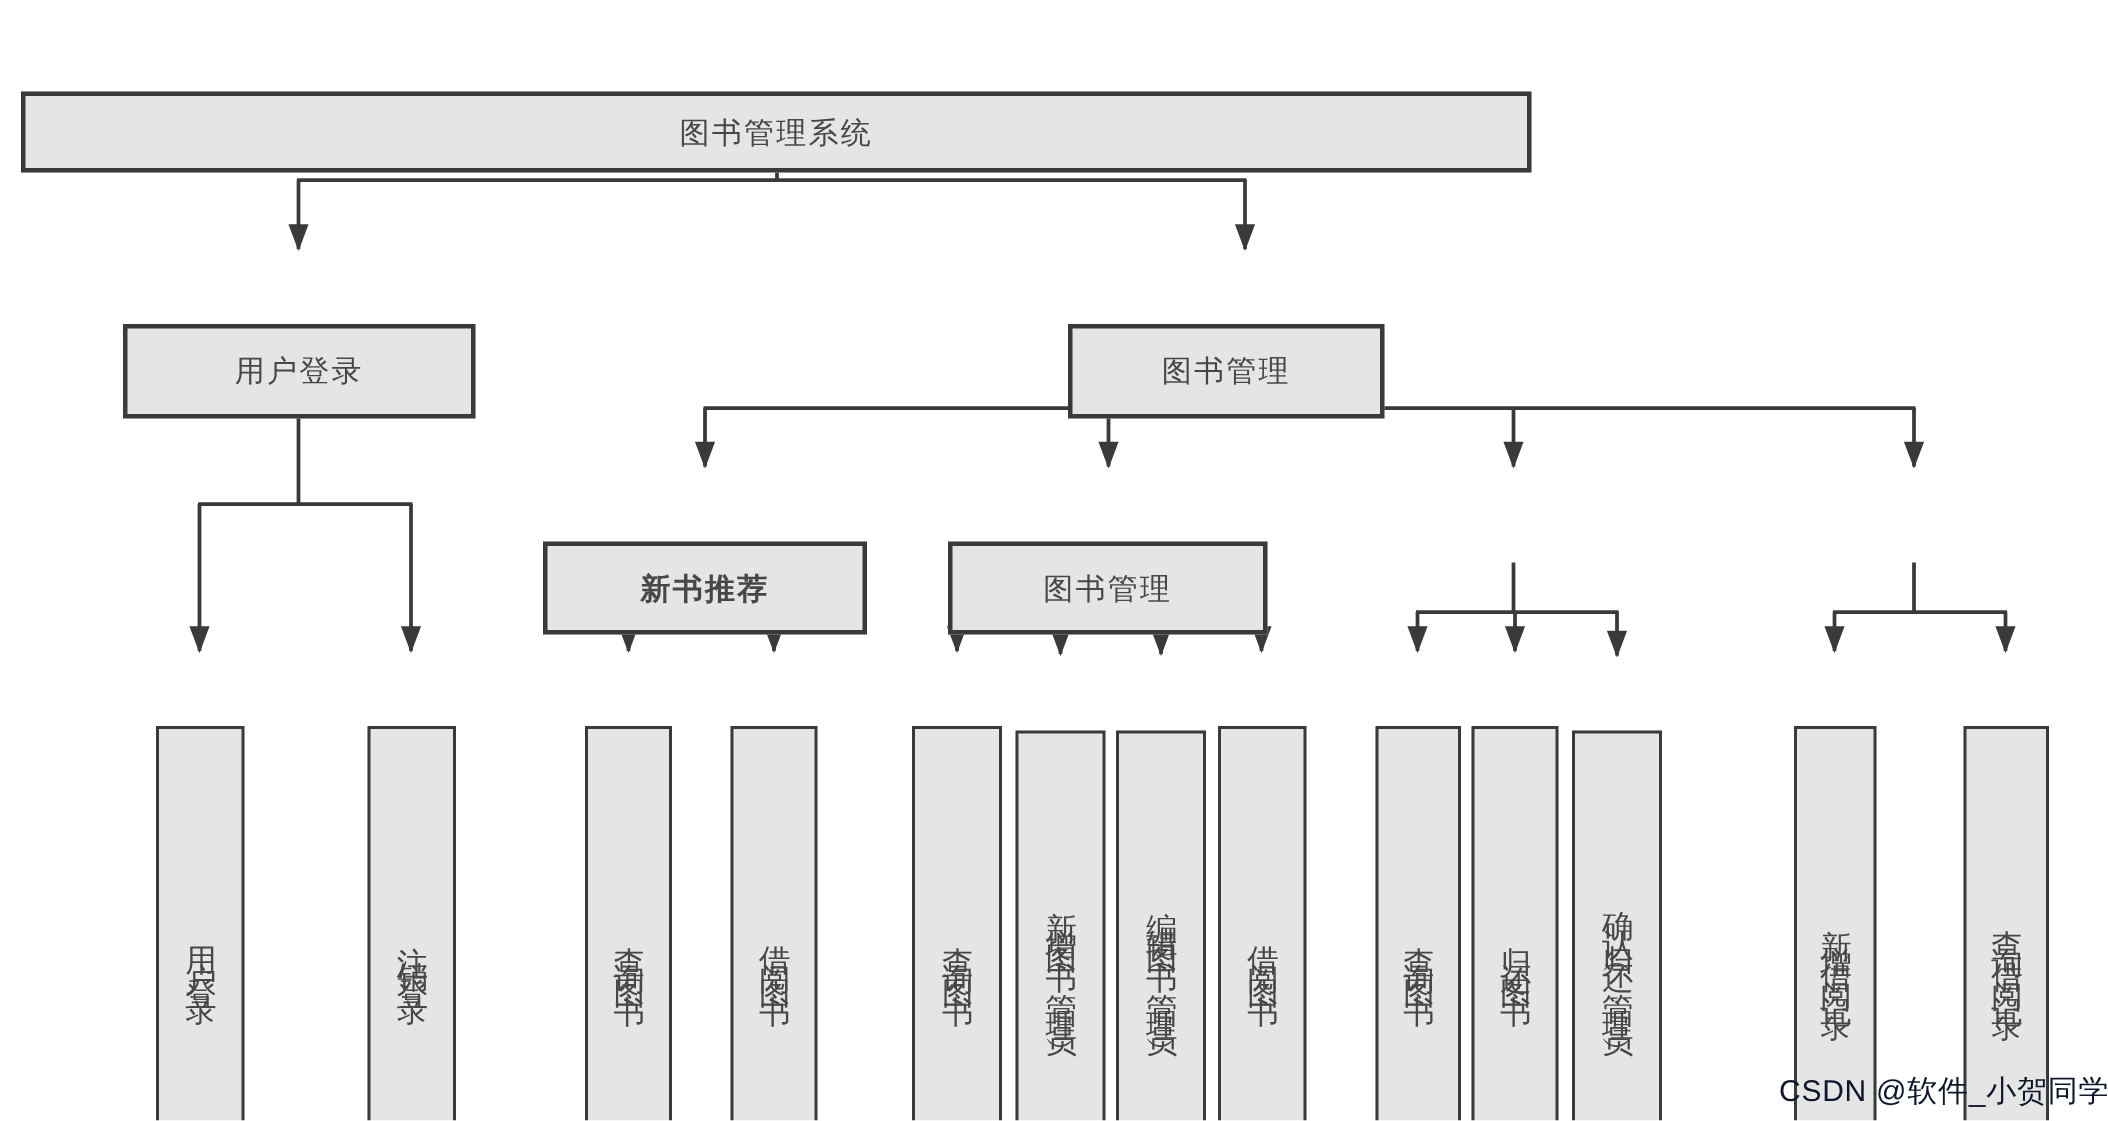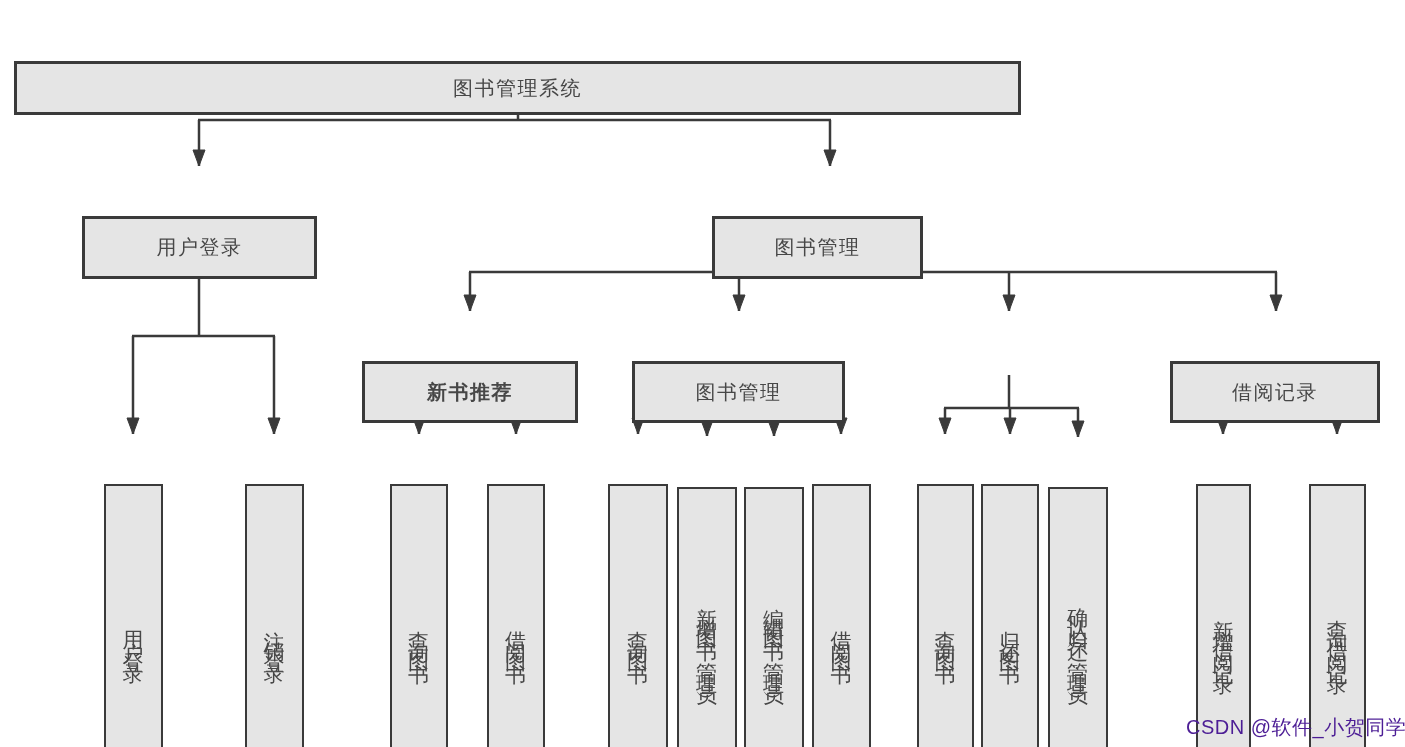--- a/index.html
+++ b/index.html
@@ -43,21 +43,21 @@
     letter-spacing: 11px;
     line-height: 1.1;
     padding-top: 6px;
   }
   .watermark {
     position: absolute;
     z-index: 3;
     left: 1186px;
     top: 714px;
     font-size: 20px;
-    color: #4c1d95;
+    color: #0f172a;
     letter-spacing: 0.5px;
     white-space: nowrap;
   }
 </style>
 </head>
 <body>
 
 <div class="stage">
 
   <svg class="wires" width="1405" height="747" viewBox="0 0 1405 747">
@@ -132,23 +132,20 @@
   <div class="node hbox" style="left:712px; top:169px; width:211px; height:63px;">
     <span class="label">图书管理</span>
   </div>
 
   <div class="node hbox" style="left:362px; top:314px; width:216px; height:62px;font-weight:bold;">
     <span class="label">新书推荐</span>
   </div>
   <div class="node hbox" style="left:632px; top:314px; width:213px; height:62px;">
     <span class="label">图书管理</span>
   </div>
-  <div class="node hbox" style="left:1170px; top:314px; width:210px; height:62px;">
-    <span class="label">借阅记录</span>
-  </div>
 
   <div class="node vbox" style="left:104px; top:437px; width:59px; height:298px;">
     <span class="label">用户登录</span>
   </div>
   <div class="node vbox" style="left:245px; top:437px; width:59px; height:298px;">
     <span class="label">注销登录</span>
   </div>
 
   <div class="node vbox" style="left:390px; top:437px; width:58px; height:298px;">
     <span class="label">查询图书</span>

